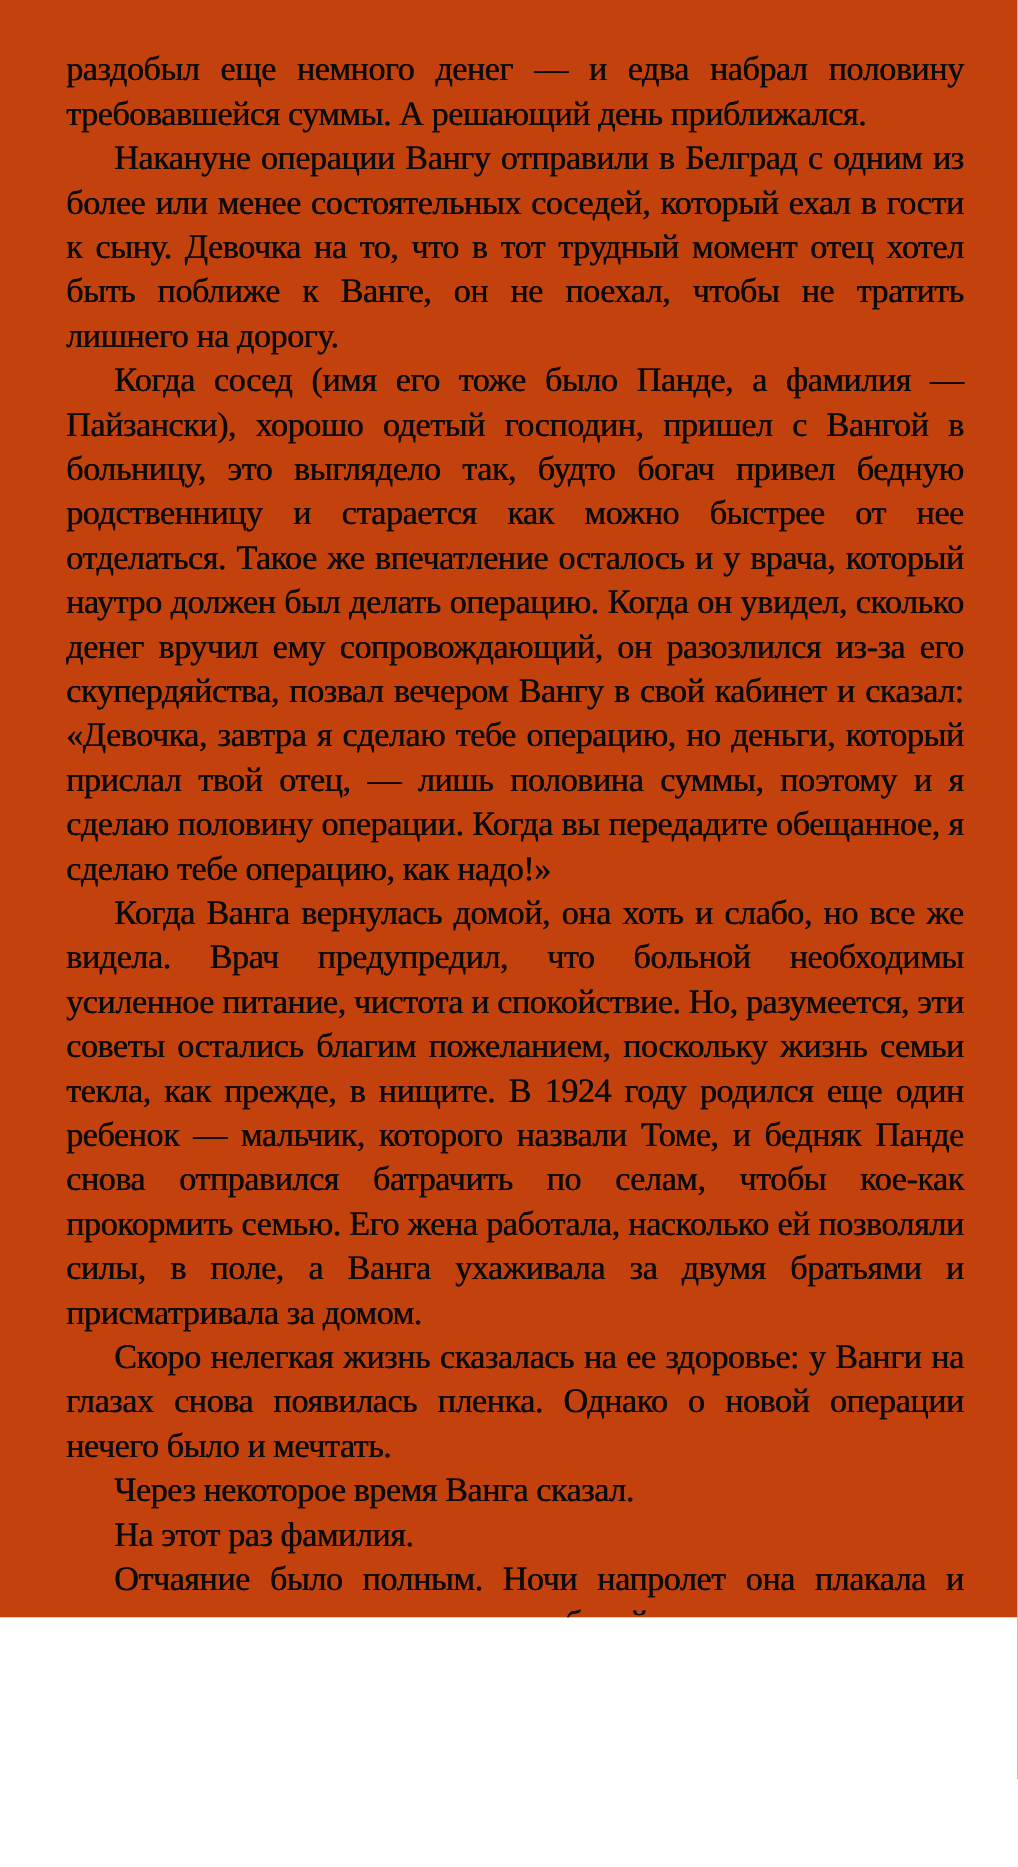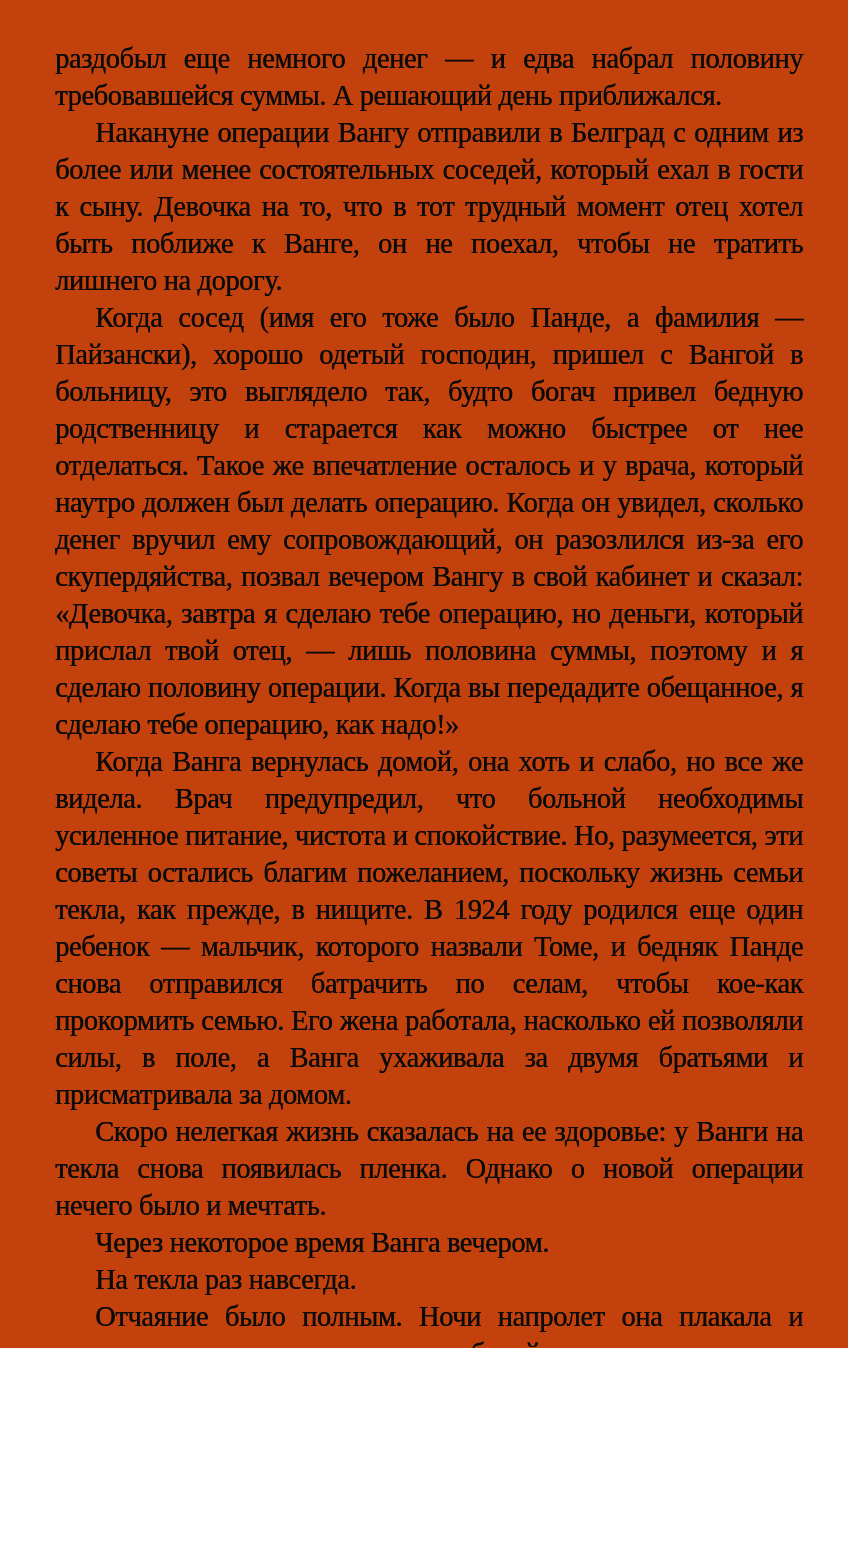--- a/index.html
+++ b/index.html
@@ -37,20 +37,20 @@
 </style>
 </head>
 <body>
 
 <div class="page">
   <div class="text-col">
     <p class="para no-indent">раздобыл еще немного денег — и едва набрал половину требовавшейся суммы. А решающий день приближался.</p>
     <p class="para">Накануне операции Вангу отправили в Белград с одним из более или менее состоятельных соседей, который ехал в гости к сыну. Девочка на то, что в тот трудный момент отец хотел быть поближе к Ванге, он не поехал, чтобы не тратить лишнего на дорогу.</p>
     <p class="para">Когда сосед (имя его тоже было Панде, а фамилия — Пайзански), хорошо одетый господин, пришел с Вангой в больницу, это выглядело так, будто богач привел бедную родственницу и старается как можно быстрее от нее отделаться. Такое же впечатление осталось и у врача, который наутро должен был делать операцию. Когда он увидел, сколько денег вручил ему сопровождающий, он разозлился из-за его скупердяйства, позвал вечером Вангу в свой кабинет и сказал: «Девочка, завтра я сделаю тебе операцию, но деньги, который прислал твой отец, — лишь половина суммы, поэтому и я сделаю половину операции. Когда вы передадите обещанное, я сделаю тебе операцию, как надо!»</p>
     <p class="para">Когда Ванга вернулась домой, она хоть и слабо, но все же видела. Врач предупредил, что больной необходимы усиленное питание, чистота и спокойствие. Но, разумеется, эти советы остались благим пожеланием, поскольку жизнь семьи текла, как прежде, в нищите. В 1924 году родился еще один ребенок — мальчик, которого назвали Томе, и бедняк Панде снова отправился батрачить по селам, чтобы кое-как прокормить семью. Его жена работала, насколько ей позволяли силы, в поле, а Ванга ухаживала за двумя братьями и присматривала за домом.</p>
-    <p class="para">Скоро нелегкая жизнь сказалась на ее здоровье: у Ванги на текла снова появилась пленка. Однако о новой операции нечего было и мечтать.</p>
-    <p class="para">Через некоторое время Ванга вечером.</p>
-    <p class="para">На текла раз навсегда.</p>
+    <p class="para">Скоро нелегкая жизнь сказалась на ее здоровье: у Ванги на глазах снова появилась пленка. Однако о новой операции нечего было и мечтать.</p>
+    <p class="para">Через некоторое время Ванга сказал.</p>
+    <p class="para">На этот раз фамилия.</p>
     <p class="para">Отчаяние было полным. Ночи напролет она плакала и молилась о чуде, которое вернуло бы ей зрение, а чудо все не было и не было. Шли месяцы, девочка никак не могла смириться с тем, что окружающий мир скрылся от нее, что она ничем не может помочь родным, что она им в тягость... Но что она могла поделать.</p>
     <p class="para">Соседи посоветовали Панде отправить дочь в город Земун, где был Дом слепых. В этом интернате дети хотя бы не голодали.</p>
 
   </div>
 </div>
 
 </body></html>

